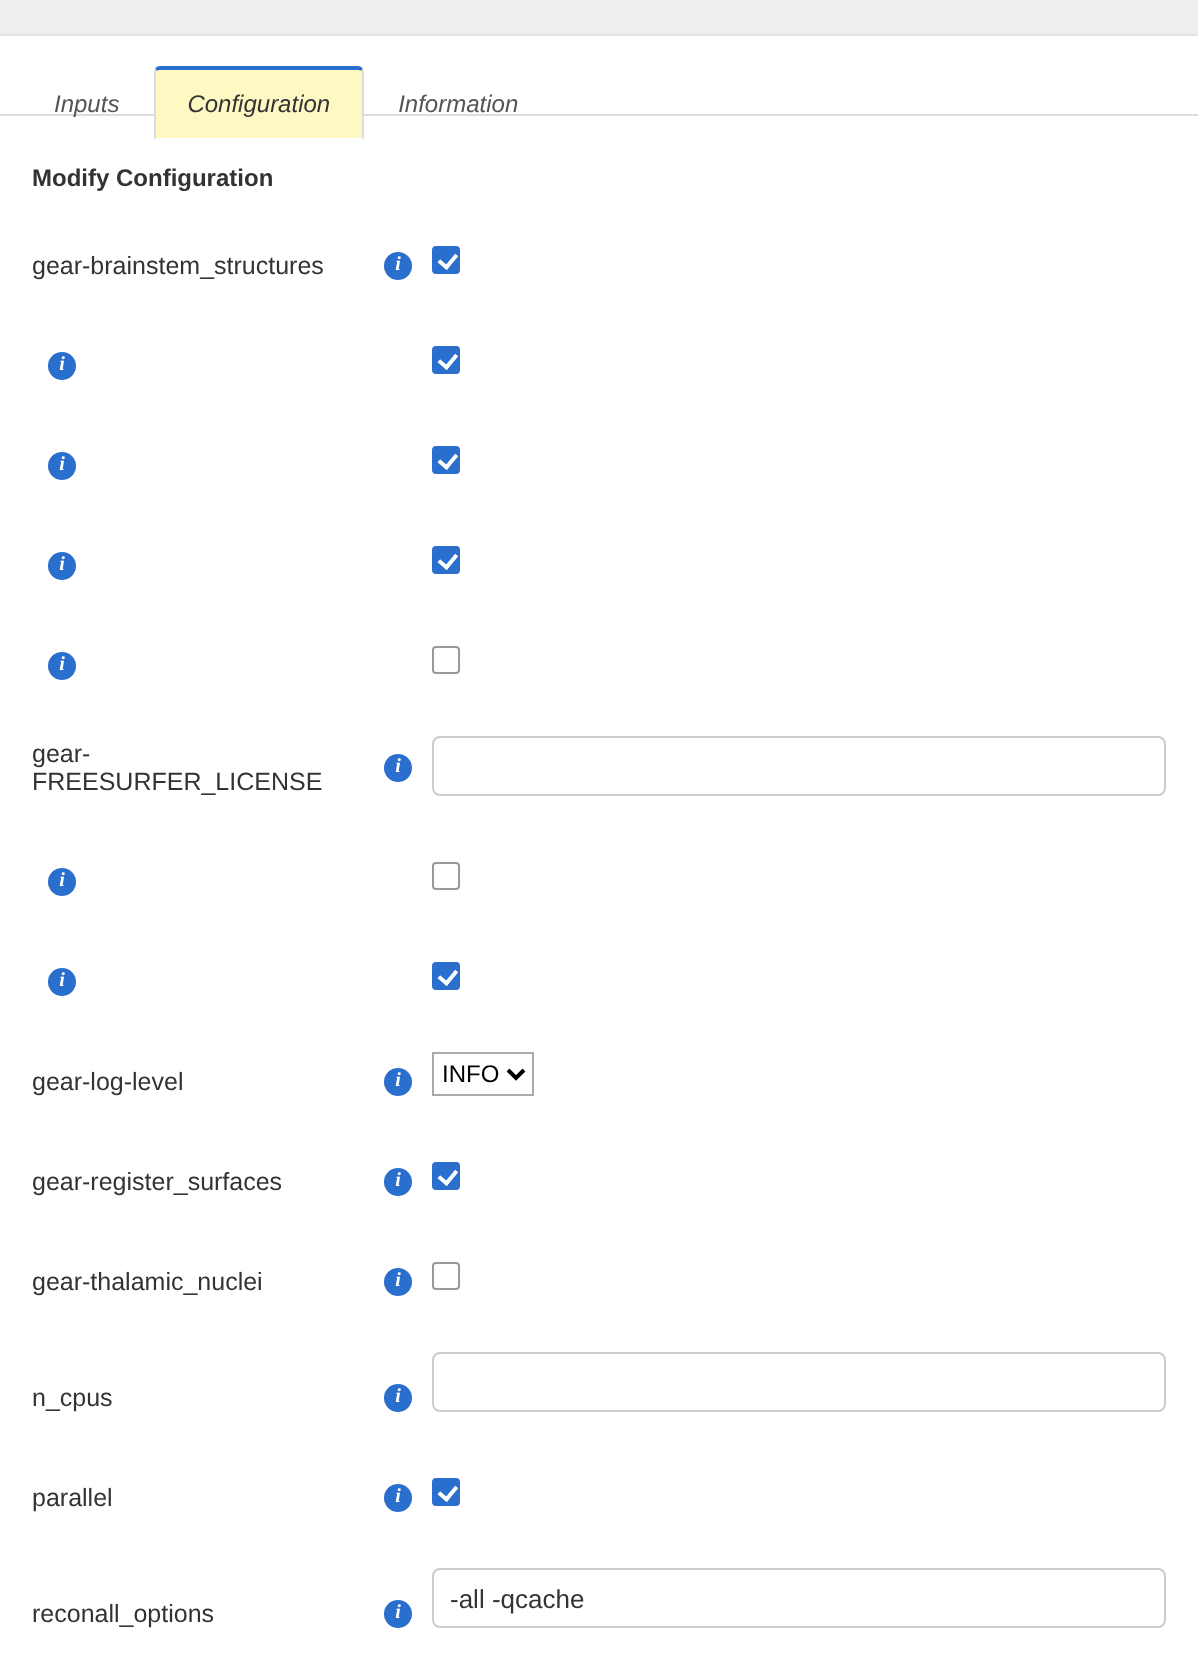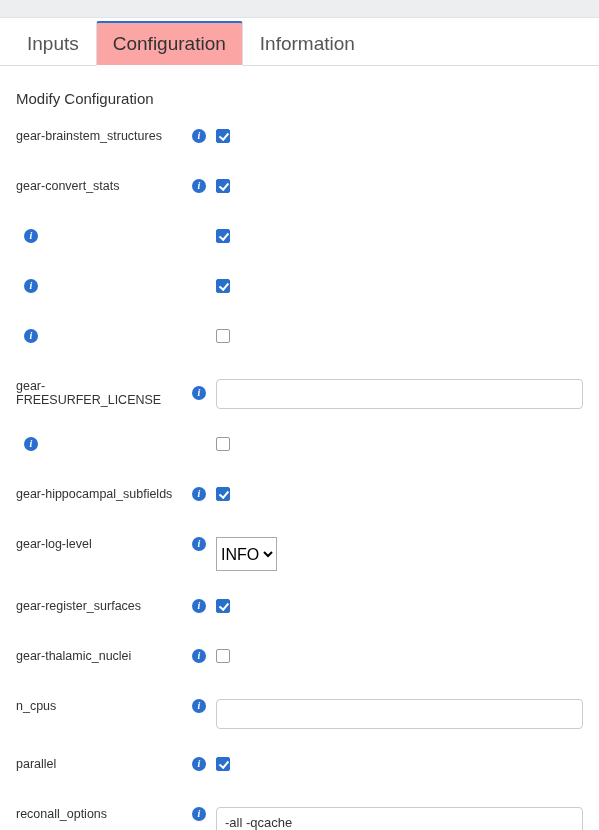--- a/index.html
+++ b/index.html
@@ -17,49 +17,50 @@
     border-bottom: 1px solid #e0e3e6;
   }
   .tabs {
     display: flex;
     border-bottom: 1px solid #dcdcdc;
     padding: 0 10px;
     margin-top: 2px;
   }
   .tab {
     padding: 10px 16px 10px;
-    font-size: 19px;
+    font-size: 12px;
     color: #555;
     cursor: pointer;
     border: 1px solid transparent;
     border-bottom: none;
     border-top: 2px solid transparent;
     position: relative;
-    top: 1px;
+    top: 13px;
     background: transparent;
+    font-style: italic;
   }
   .tab.active {
     color: #333;
     border: 1px solid #dcdcdc;
     border-bottom: 1px solid #fff;
     border-top: 2px solid #2a6fce;
-    background: #fca5a5;
+    background: #fef9c3;
     border-radius: 3px 3px 0 0;
   }
   .content {
     padding: 18px 16px 30px 16px;
   }
   .section-title {
-    font-weight: 400;
-    font-size: 15px;
+    font-weight: 700;
+    font-size: 12px;
     margin: 6px 0 22px 0;
   }
   .row {
     display: flex;
-    align-items: flex-start;
+    align-items: flex-end;
     margin-bottom: 28px;
     min-height: 22px;
   }
   .row-label {
     width: 200px;
     font-size: 12.5px;
     color: #333;
     display: flex;
     align-items: center;
     justify-content: space-between;
@@ -91,22 +92,22 @@
   input[type="text"] {
     width: 100%;
     height: 30px;
     border: 1px solid #ccc;
     border-radius: 4px;
     padding: 4px 8px;
     font-size: 13px;
     color: #333;
   }
   select {
-    height: 34px;
-    font-size: 16px;
+    height: 22px;
+    font-size: 12px;
     border: 1px solid #aaa;
     background: #fff;
   }
   
   .cb {
     width: 14px; height: 14px;
     border: 1px solid #2a6fce;
     border-radius: 2px;
     display: inline-flex;
     align-items: center;
@@ -154,21 +155,20 @@
       <span class="label-text">gear-brainstem_structures</span>
       <span class="info-icon">i</span>
     </div>
     <div class="control">
       <span class="cb checked"></span>
     </div>
   </div>
 
   <div class="row">
     <div class="row-label">
-      <span class="label-text">gear-convert_stats</span>
       <span class="info-icon">i</span>
     </div>
     <div class="control">
       <span class="cb checked"></span>
     </div>
   </div>
 
   <div class="row">
     <div class="row-label">
       <span class="info-icon">i</span>
@@ -210,21 +210,20 @@
     <div class="row-label">
       <span class="info-icon">i</span>
     </div>
     <div class="control">
       <span class="cb unchecked"></span>
     </div>
   </div>
 
   <div class="row">
     <div class="row-label">
-      <span class="label-text">gear-hippocampal_subfields</span>
       <span class="info-icon">i</span>
     </div>
     <div class="control">
       <span class="cb checked"></span>
     </div>
   </div>
 
   <div class="row">
     <div class="row-label">
       <span class="label-text">gear-log-level</span>

